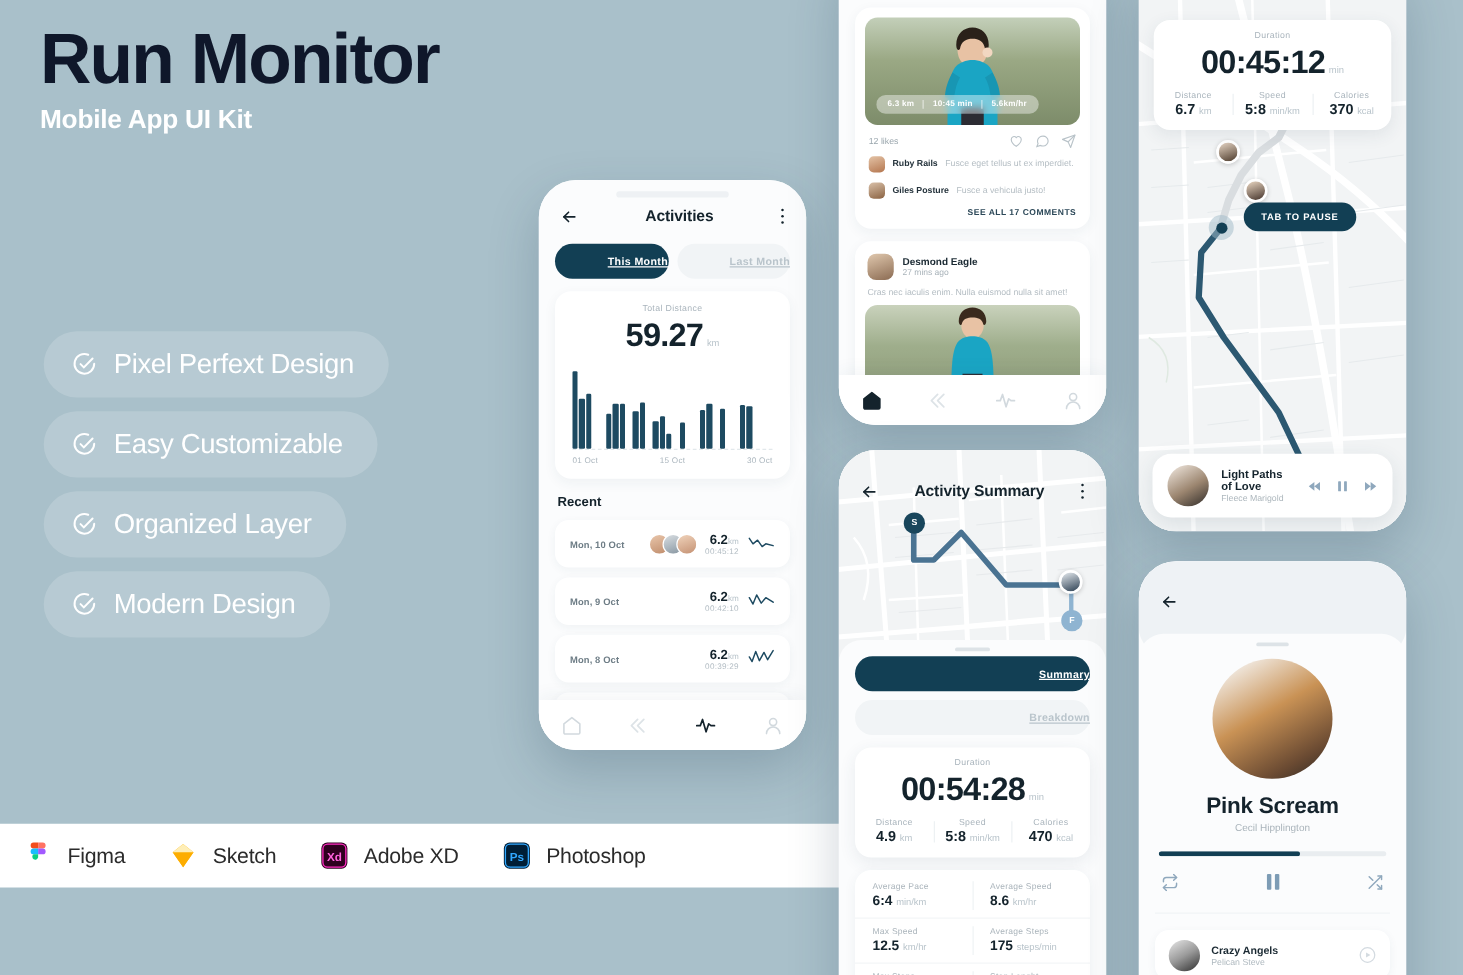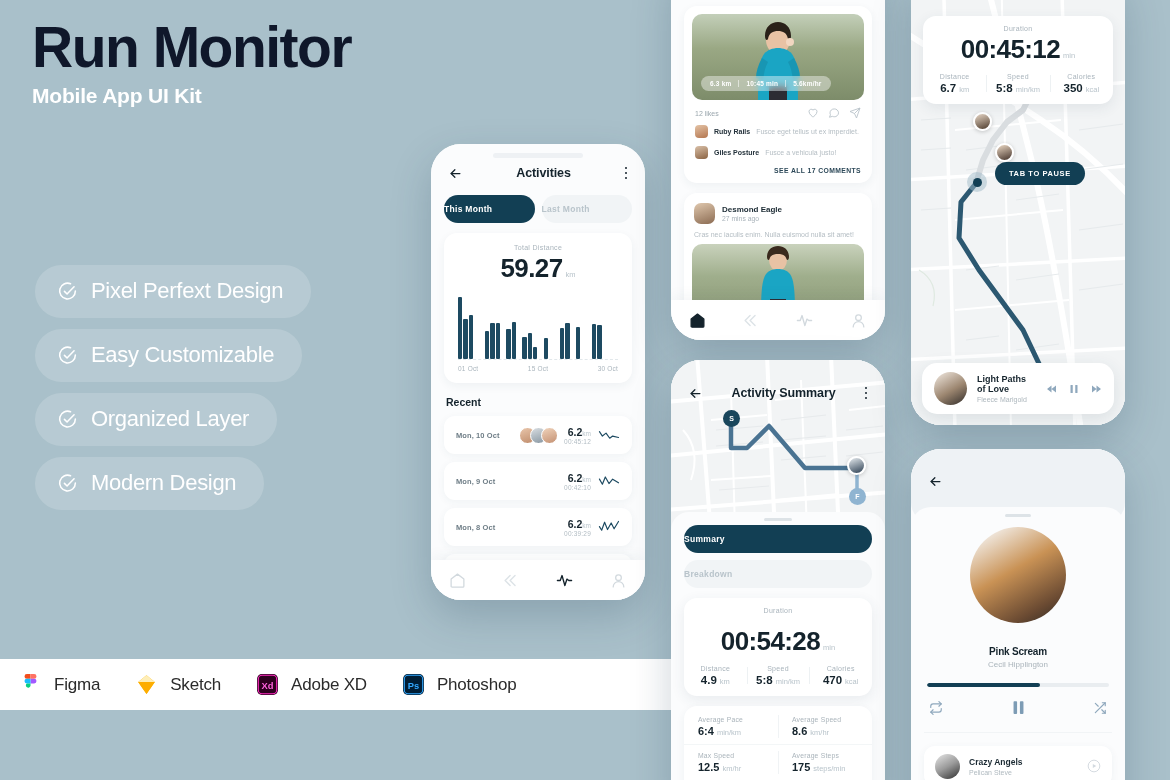--- a/index.html
+++ b/index.html
@@ -57,22 +57,22 @@
 
   .hdr { display: flex; align-items: center; padding: 0 17px; height: 34px; }
   .hdr-title { flex: 1; text-align: center; font-size: 12.5px; font-weight: bold; color: #14232c; letter-spacing: -0.1px; }
   .ic-back { width: 15px; height: 15px; }
   .ic-dots { width: 4px; height: 15px; display: flex; flex-direction: column; justify-content: center; gap: 2.5px; align-items: center; }
   .ic-dots i { width: 2.6px; height: 2.6px; border-radius: 50%; background: #14232c; display: block; }
 
   
   .segs { display: flex; gap: 7px; padding: 5px 13px 0 13px; }
   .seg {
-    flex: 1; text-align: left; font-size: 8.5px; font-weight: bold;
-    padding: 9px 0; border-radius: 19px; letter-spacing: 0.3px;
+    flex: 1; text-align: right; font-size: 8.5px; font-weight: bold;
+    padding: 9px 0; border-radius: 19px; letter-spacing: 0.3px; text-decoration: underline;
   }
   .seg.on { background: #123f54; color: #ffffff; }
   .seg.off { background: #f1f4f6; color: #b9c4cb; }
 
   
   .card {
     background: #ffffff; border-radius: 13px; margin: 10px 13px 0 13px;
     box-shadow: 0 3px 10px rgba(40,70,90,0.06);
   }
 
@@ -182,21 +182,21 @@
     display: flex; align-items: center; gap: 10px;
     box-shadow: 0 5px 18px rgba(40,70,90,0.12);
   }
   .mp-art { width: 33px; height: 33px; border-radius: 50%; flex: 0 0 33px; background-size: cover; }
   .mp-title { font-size: 9px; font-weight: bold; color: #14232c; }
   .mp-artist { font-size: 7px; color: #adb7bd; margin-top: 2px; }
   .mp-ctrls { display: flex; align-items: center; gap: 10px; }
   .mp-ctrls svg { width: 12px; height: 12px; }
 
   .np-art { width: 96px; height: 96px; border-radius: 50%; margin: 0 auto; background-size: cover; }
-  .np-title { text-align:center; font-size: 10px; font-weight: bold; color: #14232c; margin-top: 23px; letter-spacing: -0.2px; }
+  .np-title { text-align:center; font-size: 18px; font-weight: bold; color: #14232c; margin-top: 11px; letter-spacing: -0.2px; }
   .np-artist { text-align:center; font-size: 8px; color: #aab4bb; margin-top: 3px; }
   .progress { height: 4px; border-radius: 3px; background: #e9edf0; margin: 14px 16px 0 16px; overflow: hidden; }
   .progress i { display:block; height: 100%; background: #123f54; border-radius: 3px; }
   .np-ctrls { display:flex; align-items:center; justify-content: space-between; padding: 12px 18px 0 18px; }
   .np-ctrls svg { width: 14px; height: 14px; }
 
   .track { background:#fff; border-radius: 11px; margin: 0 13px 8px 13px; height: 40px;
            display:flex; align-items:center; padding: 0 11px; gap: 9px;
            box-shadow: 0 2px 8px rgba(40,70,90,0.055); }
   .tr-art { width: 25px; height: 25px; border-radius: 50%; flex: 0 0 25px; background-size: cover; }
@@ -600,21 +600,21 @@
       <div class="notch-pill" style="top:6px; width:28px; height:3px; background:#dde3e7;"></div>
 
       <div class="segs" style="padding-top:13px;flex-direction:column;">
         <div class="seg on">Summary</div>
         <div class="seg off">Breakdown</div>
       </div>
 
       <div class="stat-card" style="margin:10px 13px 0 13px;">
         <div class="dur-wrap">
           <div class="stat-cap">Duration</div>
-          <div style="margin-top:12px;">
+          <div style="margin-top:2px;">
             <span class="big-num">00:54:28</span><span class="unit">min</span>
           </div>
         </div>
         <div class="triple">
           <div>
             <div class="stat-cap">Distance</div>
             <div class="v"><span>4.9</span><span class="unit">km</span></div>
           </div>
           <div>
             <div class="stat-cap">Speed</div>
@@ -764,21 +764,21 @@
         <div>
           <div class="stat-cap">Distance</div>
           <div class="v"><span>6.7</span><span class="unit">km</span></div>
         </div>
         <div>
           <div class="stat-cap">Speed</div>
           <div class="v"><span>5:8</span><span class="unit">min/km</span></div>
         </div>
         <div>
           <div class="stat-cap">Calories</div>
-          <div class="v"><span>350</span><span class="unit">kcal</span></div>
+          <div class="v"><span>370</span><span class="unit">kcal</span></div>
         </div>
       </div>
     </div>
 
     <div class="mini-player">
       <span class="mp-art" style="background:linear-gradient(150deg,#f4ece4,#9c8670 55%,#2f2b28);"></span>
       <span style="flex:1;">
         <div class="mp-title">Light Paths of Love</div>
         <div class="mp-artist">Fleece Marigold</div>
       </span>

